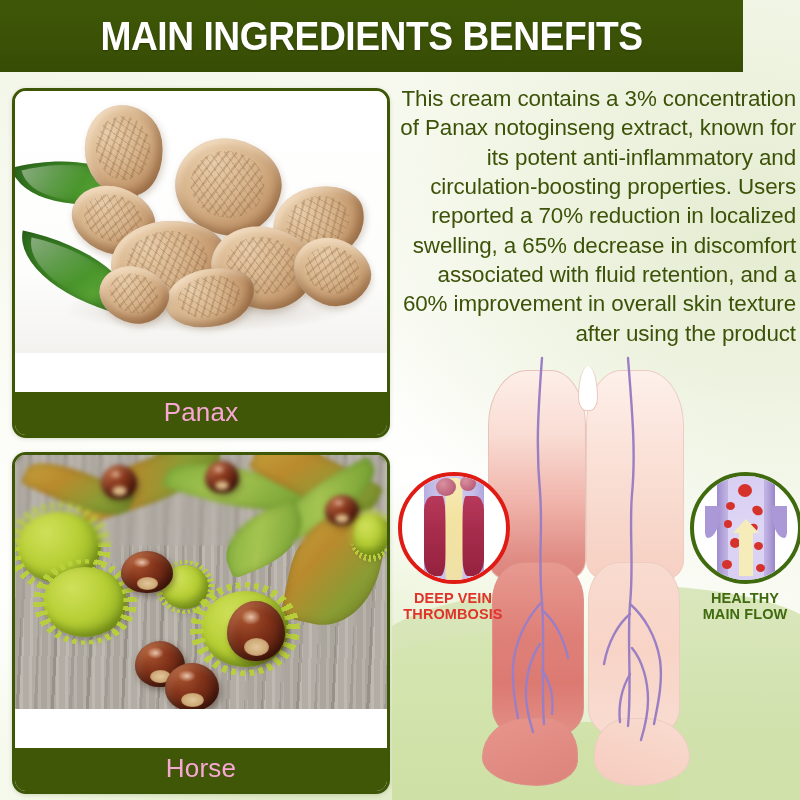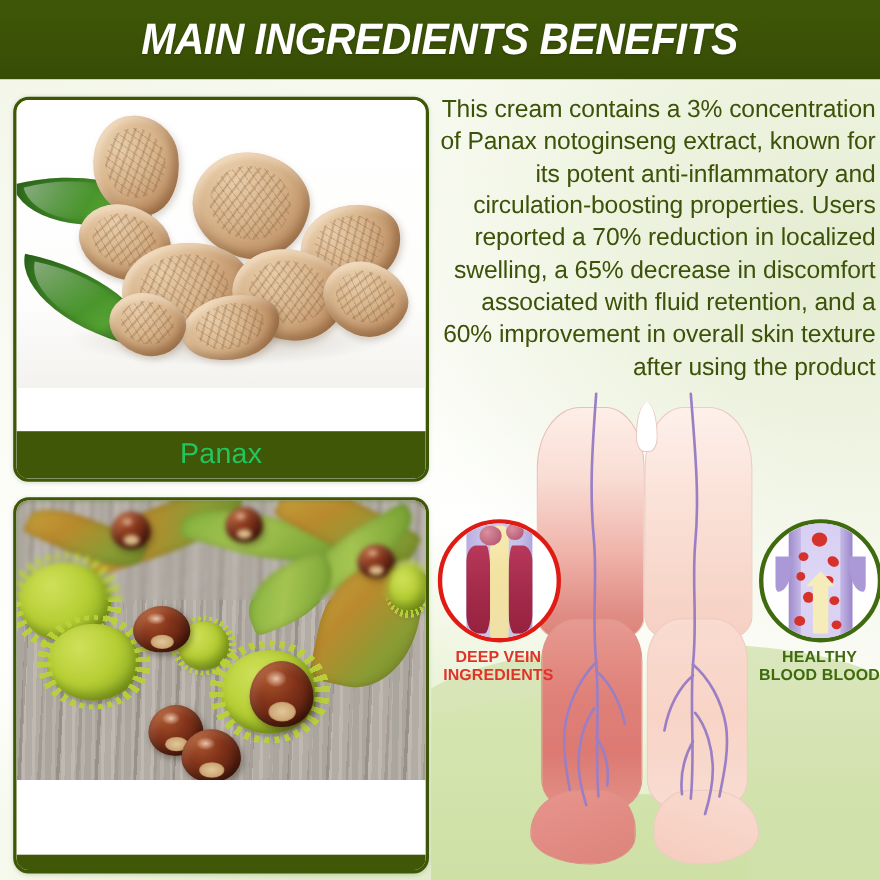--- a/index.html
+++ b/index.html
@@ -22,27 +22,26 @@
     background:
       radial-gradient(ellipse 70% 60% at 95% 30%, #e4ecd0 0%, rgba(232,239,214,0.55) 45%, rgba(255,255,255,0) 75%),
       radial-gradient(ellipse 60% 45% at 40% 95%, #dce8c2 0%, rgba(226,238,198,0.5) 50%, rgba(255,255,255,0) 80%),
       linear-gradient(160deg, #f1f5e6 0%, #fbfcf5 35%, #ffffff 60%, #f4f7e8 100%);
   }
 
   
   .header-bar {
     position: absolute;
     left: 0; top: 0;
-    width: 800px;
+    width: 743px;
     height: 72px;
     background: linear-gradient(180deg, #3e5707 0%, #3b5206 55%, #364c05 100%);
     display: flex;
     align-items: center;
     justify-content: center;
-    font-style: italic;
   }
   .header-title {
     color: #ffffff;
     font-size: 40px;
     font-weight: bold;
     letter-spacing: -0.5px;
     font-family: "Liberation Sans Narrow", "Liberation Sans", sans-serif;
     transform: scaleX(0.93);
     text-shadow: 0 1px 2px rgba(0,0,0,0.25);
     white-space: nowrap;
@@ -67,21 +66,21 @@
     width: 100%;
     height: 262px;
     overflow: hidden;
   }
   #card-chestnut .card-photo { height: 254px; }
 
   .card-label {
     position: absolute;
     left: 0; right: 0; bottom: 0;
     background: #3f5707;
-    color: #22c55e;
+    color: #f9a8d4;
     text-align: center;
     padding: 6px 4px 8px 4px;
     line-height: 1.12;
     font-size: 26px;
     letter-spacing: 0.2px;
   }
   .card-label .l1 { display: block; }
   .card-label .l2 { display: block; }
 
   
@@ -472,20 +471,21 @@
       <div class="nut" style="left:120px; top:186px; width:50px; height:46px;">
           <span class="eye"></span>
         </div>
       <div class="nut" style="left:150px; top:208px; width:54px; height:48px;">
           <span class="eye"></span>
         </div>
 
       <div class="top-blur"></div>
     </div>
     <div class="card-label">
+      <span class="l1">Horse</span>
     </div>
   </div>
 
   <div class="body-text">This cream contains a 3% concentration of Panax notoginseng extract, known for its potent anti-inflammatory and circulation-boosting properties. Users reported a 70% reduction in localized swelling, a 65% decrease in discomfort associated with fluid retention, and a 60% improvement in overall skin texture after using the product</div>
 
   <div class="legs-wrap">
     <div class="ground"></div>
     <div class="ground2"></div>
 
     <div class="gap"></div>
@@ -524,21 +524,21 @@
     <div class="circ" id="dvt-circ">
       <div class="vessel" id="dvt-vessel"></div>
       <div class="clot-left" style="left:22px; top:20px; width:22px; height:80px;"></div>
       <div class="clot-right" style="left:60px; top:20px; width:22px; height:80px;"></div>
       <div class="clot-mid" style="top:2px;"></div>
       <div class="dvt-bump" style="left:34px; top:2px; width:20px; height:18px;"></div>
       <div class="dvt-bump" style="left:58px; top:0px; width:16px; height:15px;"></div>
     </div>
     <div class="circ-caption" id="dvt-caption">
       <span>DEEP VEIN</span>
-      <span>INGREDIENTS</span>
+      <span>THROMBOSIS</span>
     </div>
   </div>
 
   <div class="circle-block" id="healthy-block">
     <div class="circ" id="healthy-circ">
       <div class="vessel" id="hv-vessel"></div>
       <div class="hv-lumen"></div>
       <div class="hv-valve l"></div>
       <div class="hv-valve r"></div>
 
@@ -550,17 +550,17 @@
       <div class="rbc" style="left:36px; top:62px; width:10px; height:10px;"></div>
       <div class="rbc" style="left:60px; top:66px; width:9px; height:8px;"></div>
       <div class="rbc" style="left:48px; top:76px; width:11px; height:9px; transform: rotate(40deg);"></div>
       <div class="rbc" style="left:28px; top:84px; width:10px; height:9px;"></div>
       <div class="rbc" style="left:62px; top:88px; width:9px; height:8px;"></div>
 
       <div class="arrow-up"></div>
     </div>
     <div class="circ-caption" id="healthy-caption">
       <span>HEALTHY</span>
-      <span>BLOOD BLOOD</span>
+      <span>MAIN FLOW</span>
     </div>
   </div>
 
 </div>
 
 </body></html>

